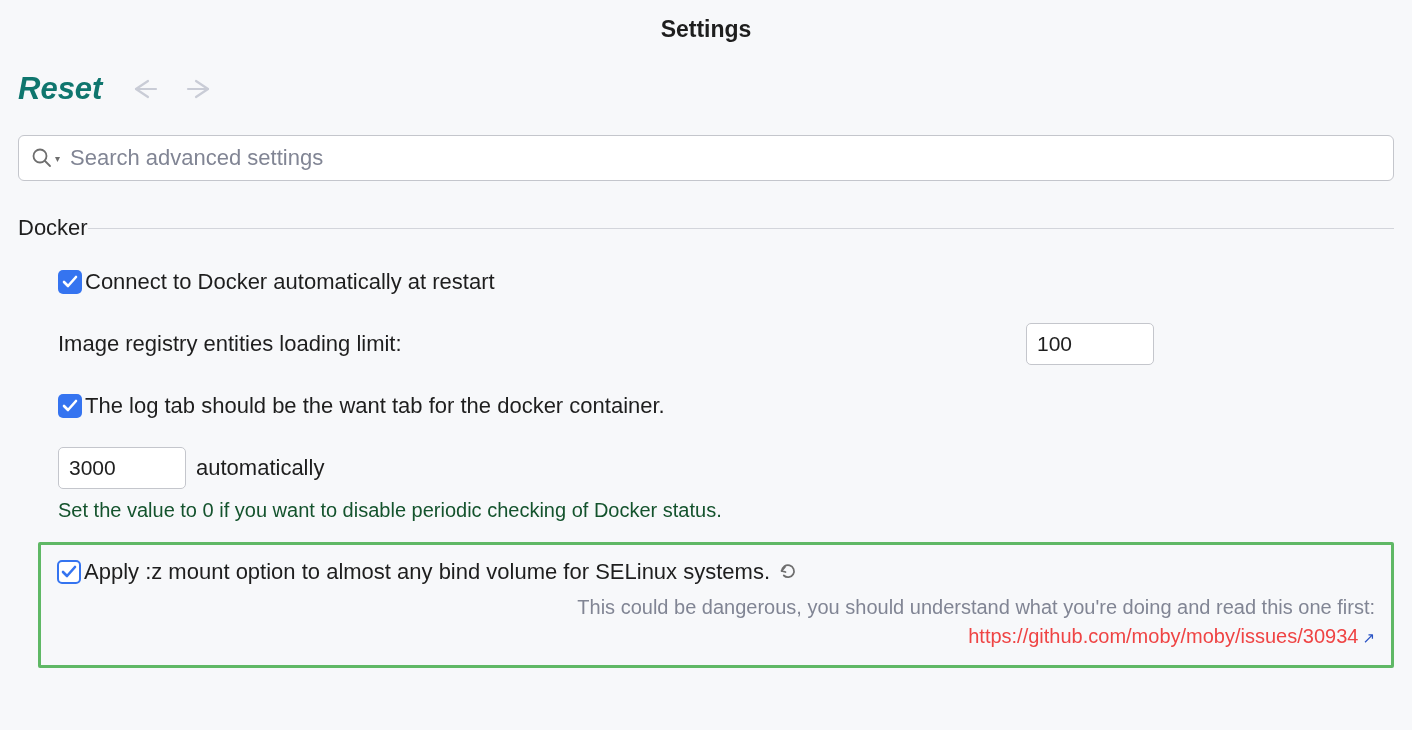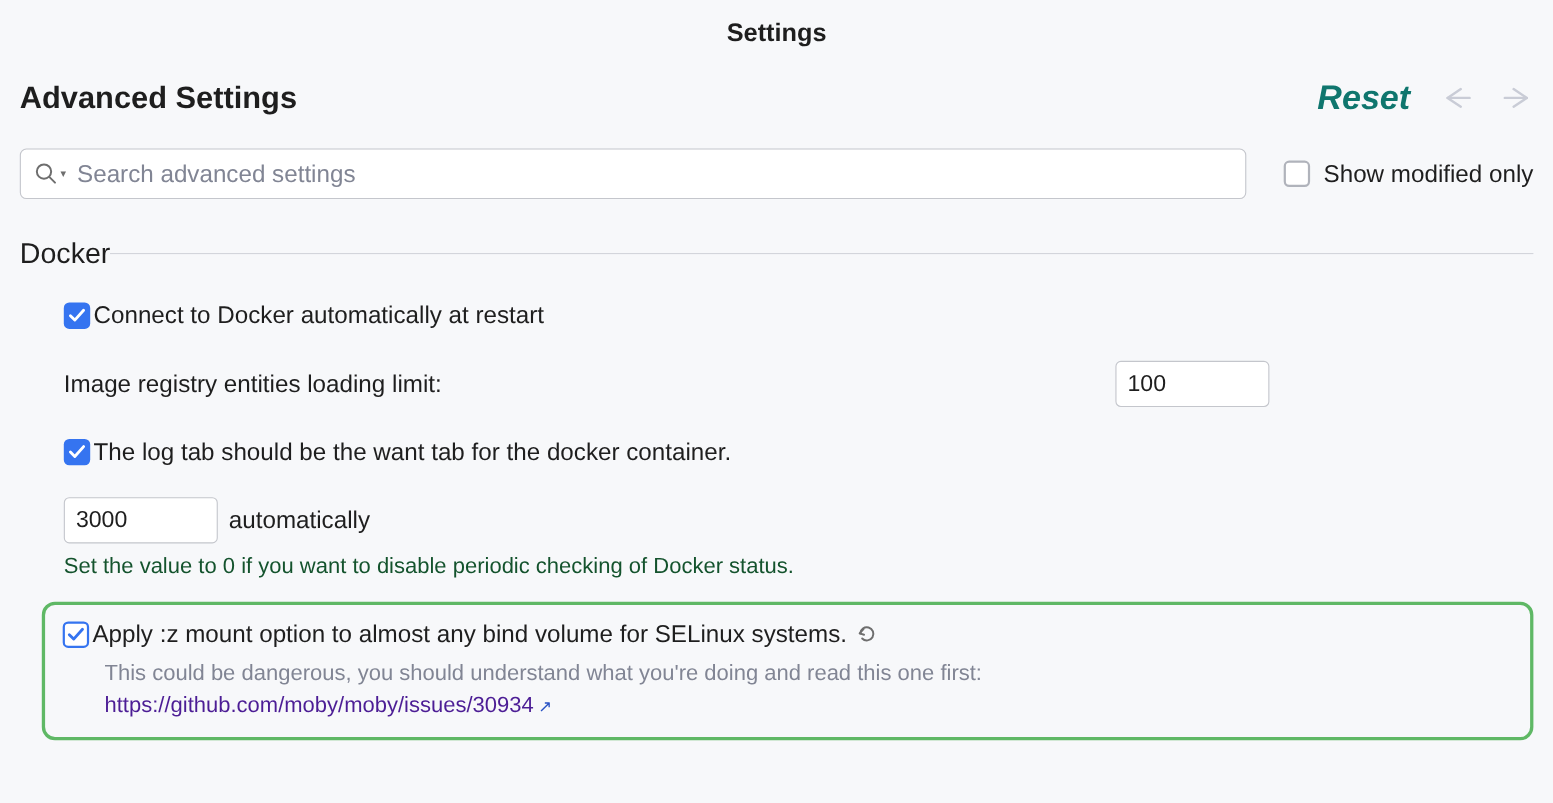--- a/index.html
+++ b/index.html
@@ -71,21 +71,21 @@
       font-size: 22px;
       color: #6d28d9;
       background: transparent;
       padding: 0 4px;
     }
     .search-input::placeholder { color: #818594; }
     .show-modified { display: flex; align-items: center; gap: 12px; white-space: nowrap; font-size: 22px; }
     .section-header {
       display: flex;
       align-items: center;
-      font-size: 26px;
+      font-size: 22px;
       color: #1e1e1e;
       margin-bottom: 28px;
     }
     .section-line { flex: 1; height: 1px; background: #d3d5db; }
     .settings-body { padding-left: 40px; }
     .setting-row {
       display: flex;
       align-items: center;
       gap: 3px;
       margin-bottom: 28px;
@@ -118,47 +118,47 @@
     .checkbox.outlined {
       background: #fff;
       border: 2.5px solid #3574f0;
     }
     .checkbox svg { display: block; }
     .small-input {
       border: 1px solid #c4c6cc;
       background: #fff;
       border-radius: 5px;
       height: 42px;
-      width: 140px;
+      width: 128px;
       padding: 0 10px;
       font-size: 21px;
       color: #1e1e1e;
     }
     .highlighted-block {
       border: 3px solid #5fb865;
-      border-radius: 12px;
+      border-radius: 2px;
       margin-left: -20px;
       padding: 14px 16px 14px 16px;
       margin-top: 4px;
+      text-align: right;
     }
     .highlighted-block .setting-row { margin-bottom: 10px; }
     .warn-text { color: #818594; font-size: 20px; margin-left: 38px; line-height: 1.45; }
-    .link { color: #4c1d95; text-decoration: none; }
+    .link { color: #ef4444; text-decoration: none; }
     .ext-icon { color: #2953c4; font-size: 15px; margin-left: 4px; }
     .undo-icon { color: #6e6e6e; display: inline-flex; margin-left: 4px; cursor: pointer; }
     .label-spacer { flex: 1; }
     .small-gap { gap: 10px; }
   </style>
 </head>
 <body>
 
 <div class="dialog-title">Settings</div>
 
 <div class="header-row">
-  <div class="page-title">Advanced Settings</div>
   <div class="header-right">
     <span class="reset-link">Reset</span>
     <span class="nav-arrow">
       <svg width="28" height="20" viewBox="0 0 28 20">
           <path d="M18 2 L6 10 L18 18" stroke="#c9ccd6" stroke-width="2.2" fill="none" stroke-linecap="round" stroke-linejoin="round"></path>
           <line x1="6" y1="10" x2="26" y2="10" stroke="#c9ccd6" stroke-width="2.2" stroke-linecap="round"></line>
         </svg>
     </span>
     <span class="nav-arrow">
       <svg width="28" height="20" viewBox="0 0 28 20">
@@ -173,24 +173,20 @@
   <div class="search-wrap">
     <span class="search-icon">
       <svg width="22" height="22" viewBox="0 0 22 22">
           <circle cx="9" cy="9" r="6.5" stroke="#6e6e6e" stroke-width="1.8" fill="none"></circle>
           <line x1="14" y1="14" x2="19" y2="19" stroke="#6e6e6e" stroke-width="1.8" stroke-linecap="round"></line>
         </svg>
     </span>
     <span style="color:#6e6e6e;font-size:10px;margin-right:6px;">▾</span>
     <input class="search-input" type="text" placeholder="Search advanced settings" style="">
   </div>
-  <label class="show-modified">
-    <span class="checkbox unchecked"></span>
-    <span>Show modified only</span>
-  </label>
 </div>
 
 <div class="section-header">
   <span>Docker</span>
   <div class="section-line"></div>
 </div>
 
 <div class="settings-body">
 
   <div class="setting-row">

